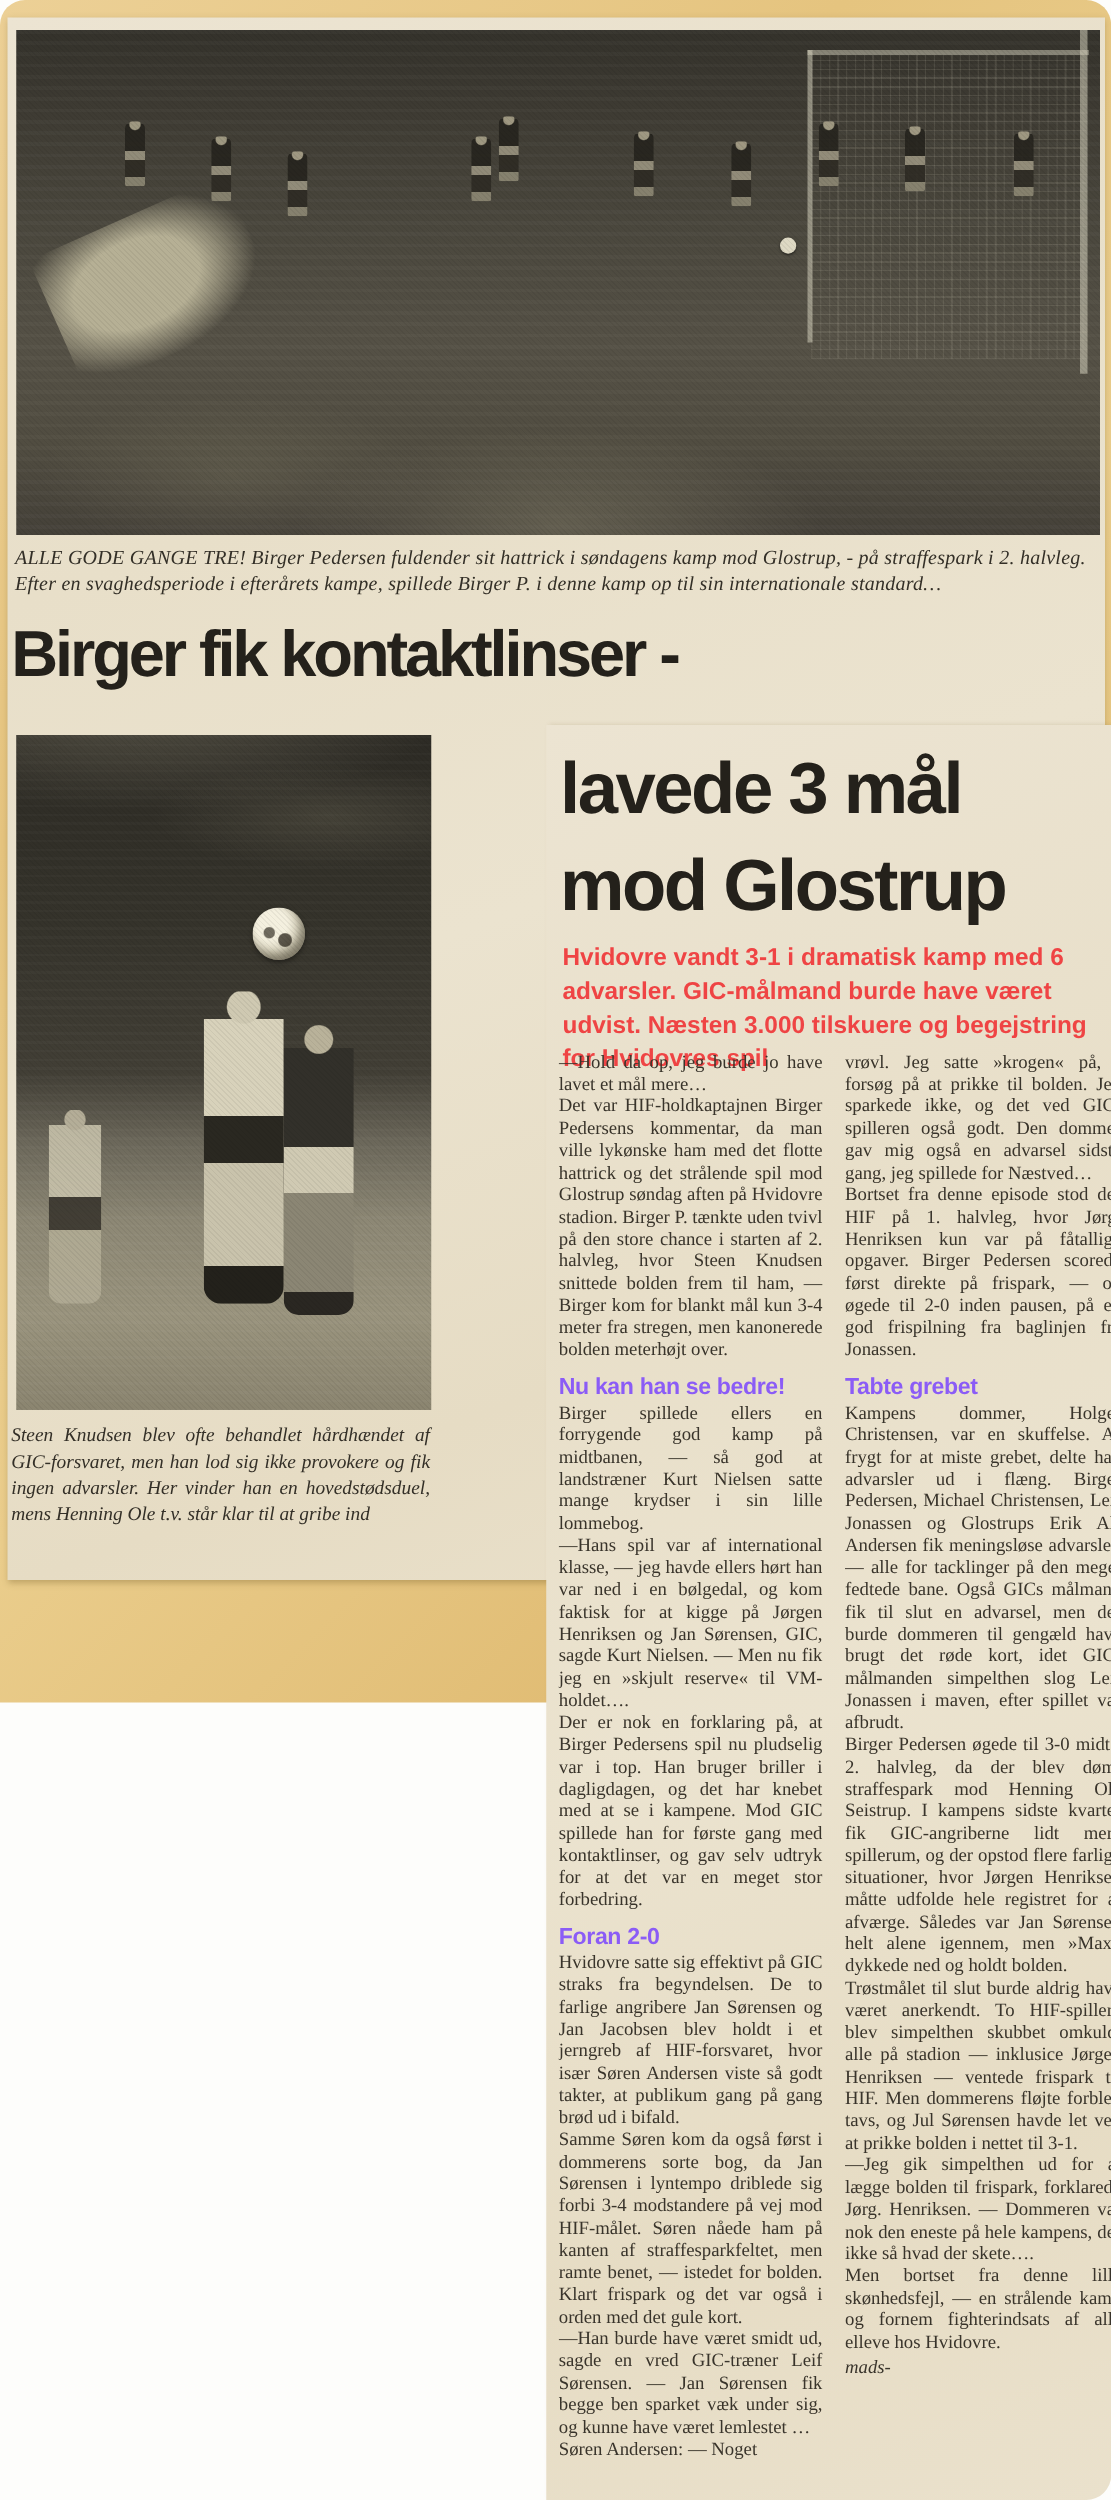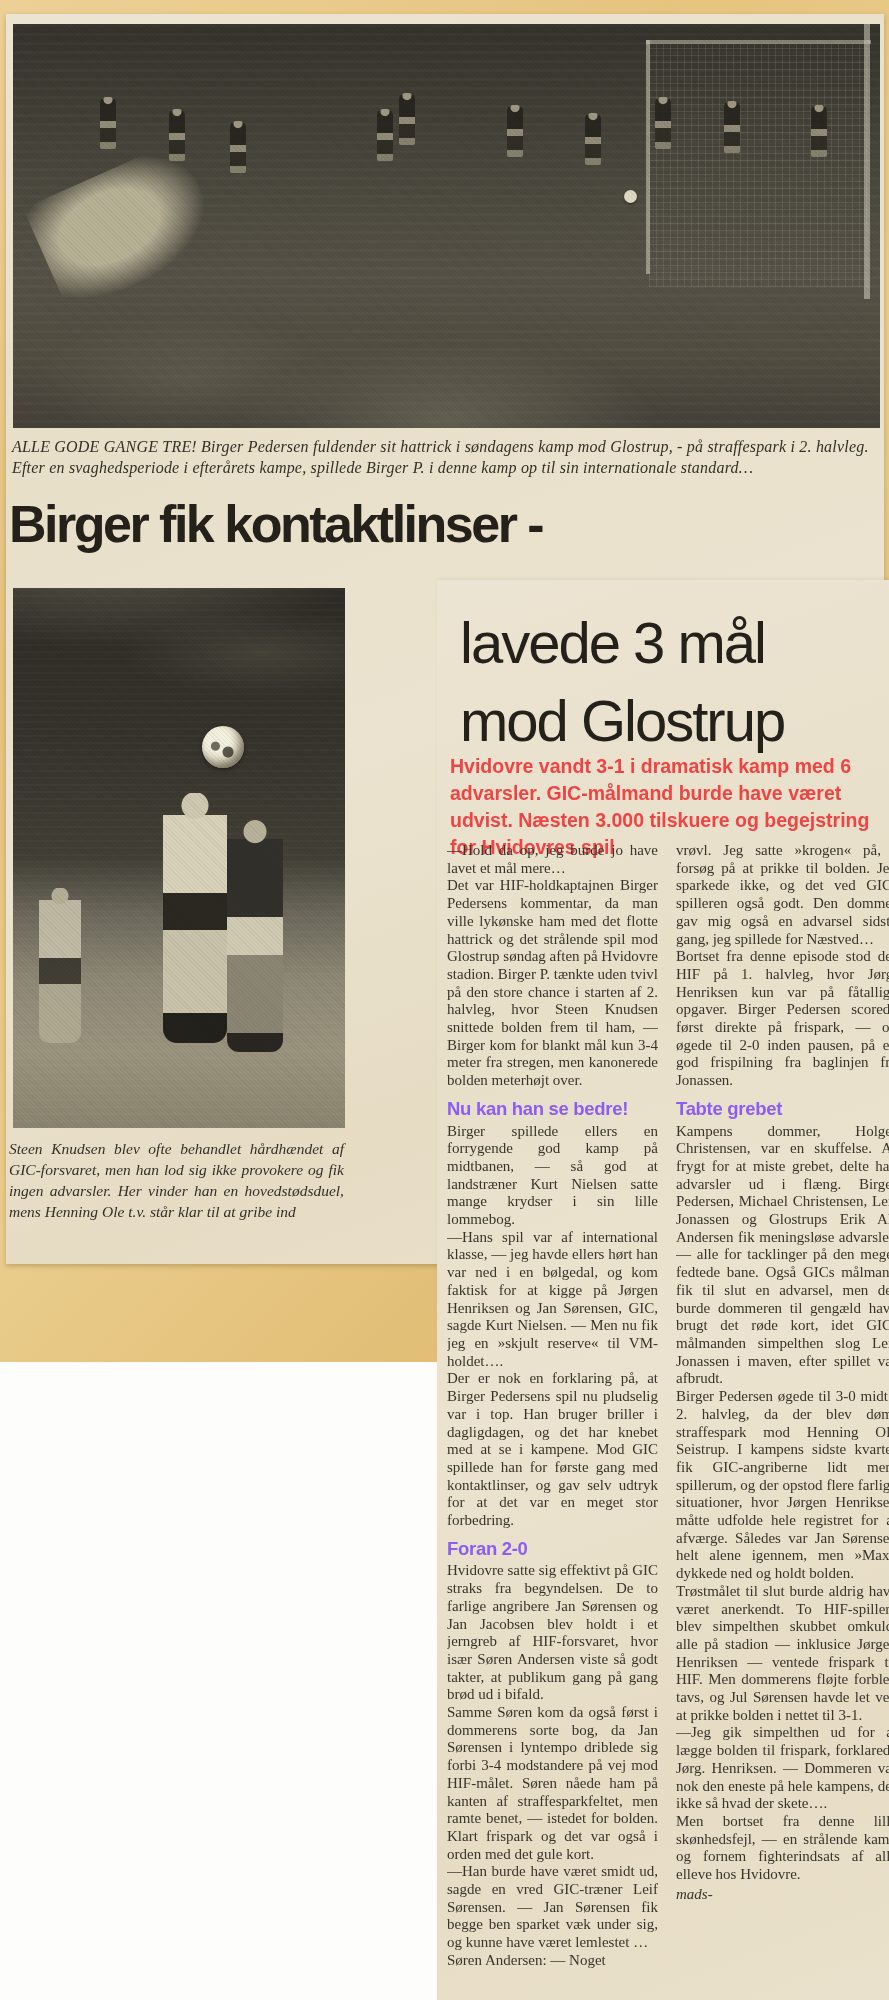--- a/index.html
+++ b/index.html
@@ -1,17 +1,17 @@
 <!DOCTYPE html>
 <html lang="da"><head>
 <meta charset="utf-8">
 <style>
   html,body{margin:0;padding:0;}
   body{width:889px;height:2000px;background:#fdfdfb;font-family:"Liberation Serif",serif;}
-  .stage{position:relative;width:889px;height:2000px;overflow:hidden;}
+  .stage{position:relative;width:889px;height:2000px;overflow:hidden;border-radius:20px;}
 
   
   .cardboard{position:absolute;left:0;top:0;width:889px;height:1362px;
     background:linear-gradient(135deg,#ecd096 0%,#e5c47f 30%,#eacd8c 55%,#e1bd75 80%,#e7c785 100%);}
   .clip{background:linear-gradient(160deg,#ece4d2 0%,#e8dfc9 30%,#ebe3cf 55%,#e6dcc4 80%,#eae1cc 100%);}
   .clip-top{position:absolute;left:6px;top:14px;width:878px;height:1250px;
     box-shadow:0 2px 5px rgba(110,85,35,.35);}
   .clip-col{position:absolute;left:437px;top:580px;width:452px;height:1420px;
     border-right:2px solid rgba(70,58,34,.28);box-shadow:2px 0 4px rgba(110,85,35,.18);}
 
@@ -71,22 +71,22 @@
     border-radius:10px;}
 
   
   .caption{position:absolute;font-style:italic;color:#332f27;margin:0;}
   .cap1{left:12px;top:436px;width:866px;font-size:16px;line-height:21px;letter-spacing:.2px;}
   .cap2{left:9px;top:1138px;width:335px;font-size:15.5px;line-height:21px;text-align:justify;}
 
   
   .headline1{position:absolute;left:9px;top:494px;margin:0;font-family:"Liberation Sans",sans-serif;
     font-weight:bold;font-size:52px;letter-spacing:-2.5px;color:#24211b;white-space:nowrap;}
-  .headline2{position:absolute;left:444px;top:588px;margin:16px;font-family:"Liberation Sans",sans-serif;
-    font-weight:normal;font-size:58px;line-height:78px;letter-spacing:-2px;color:#24211b;white-space:nowrap;}
+  .headline2{position:absolute;left:444px;top:588px;margin:4px;font-family:"Liberation Sans",sans-serif;
+    font-weight:bold;font-size:58px;line-height:78px;letter-spacing:-2px;color:#24211b;white-space:nowrap;}
   .subhead{position:absolute;left:450px;top:753px;width:430px;margin:0;font-family:"Liberation Sans",sans-serif;
     font-weight:bold;font-size:19.5px;line-height:27px;color:#ef4444;}
 
   
   .col{position:absolute;top:842px;height:1154px;overflow:hidden;font-size:15px;line-height:17.7px;
     text-align:justify;color:#39342b;}
   .col1{left:447px;width:211px;}
   .col2{left:676px;width:221px;}
   .col p{margin:0;}
   .col h3{font-family:"Liberation Sans",sans-serif;font-size:18.5px;letter-spacing:-.3px;

